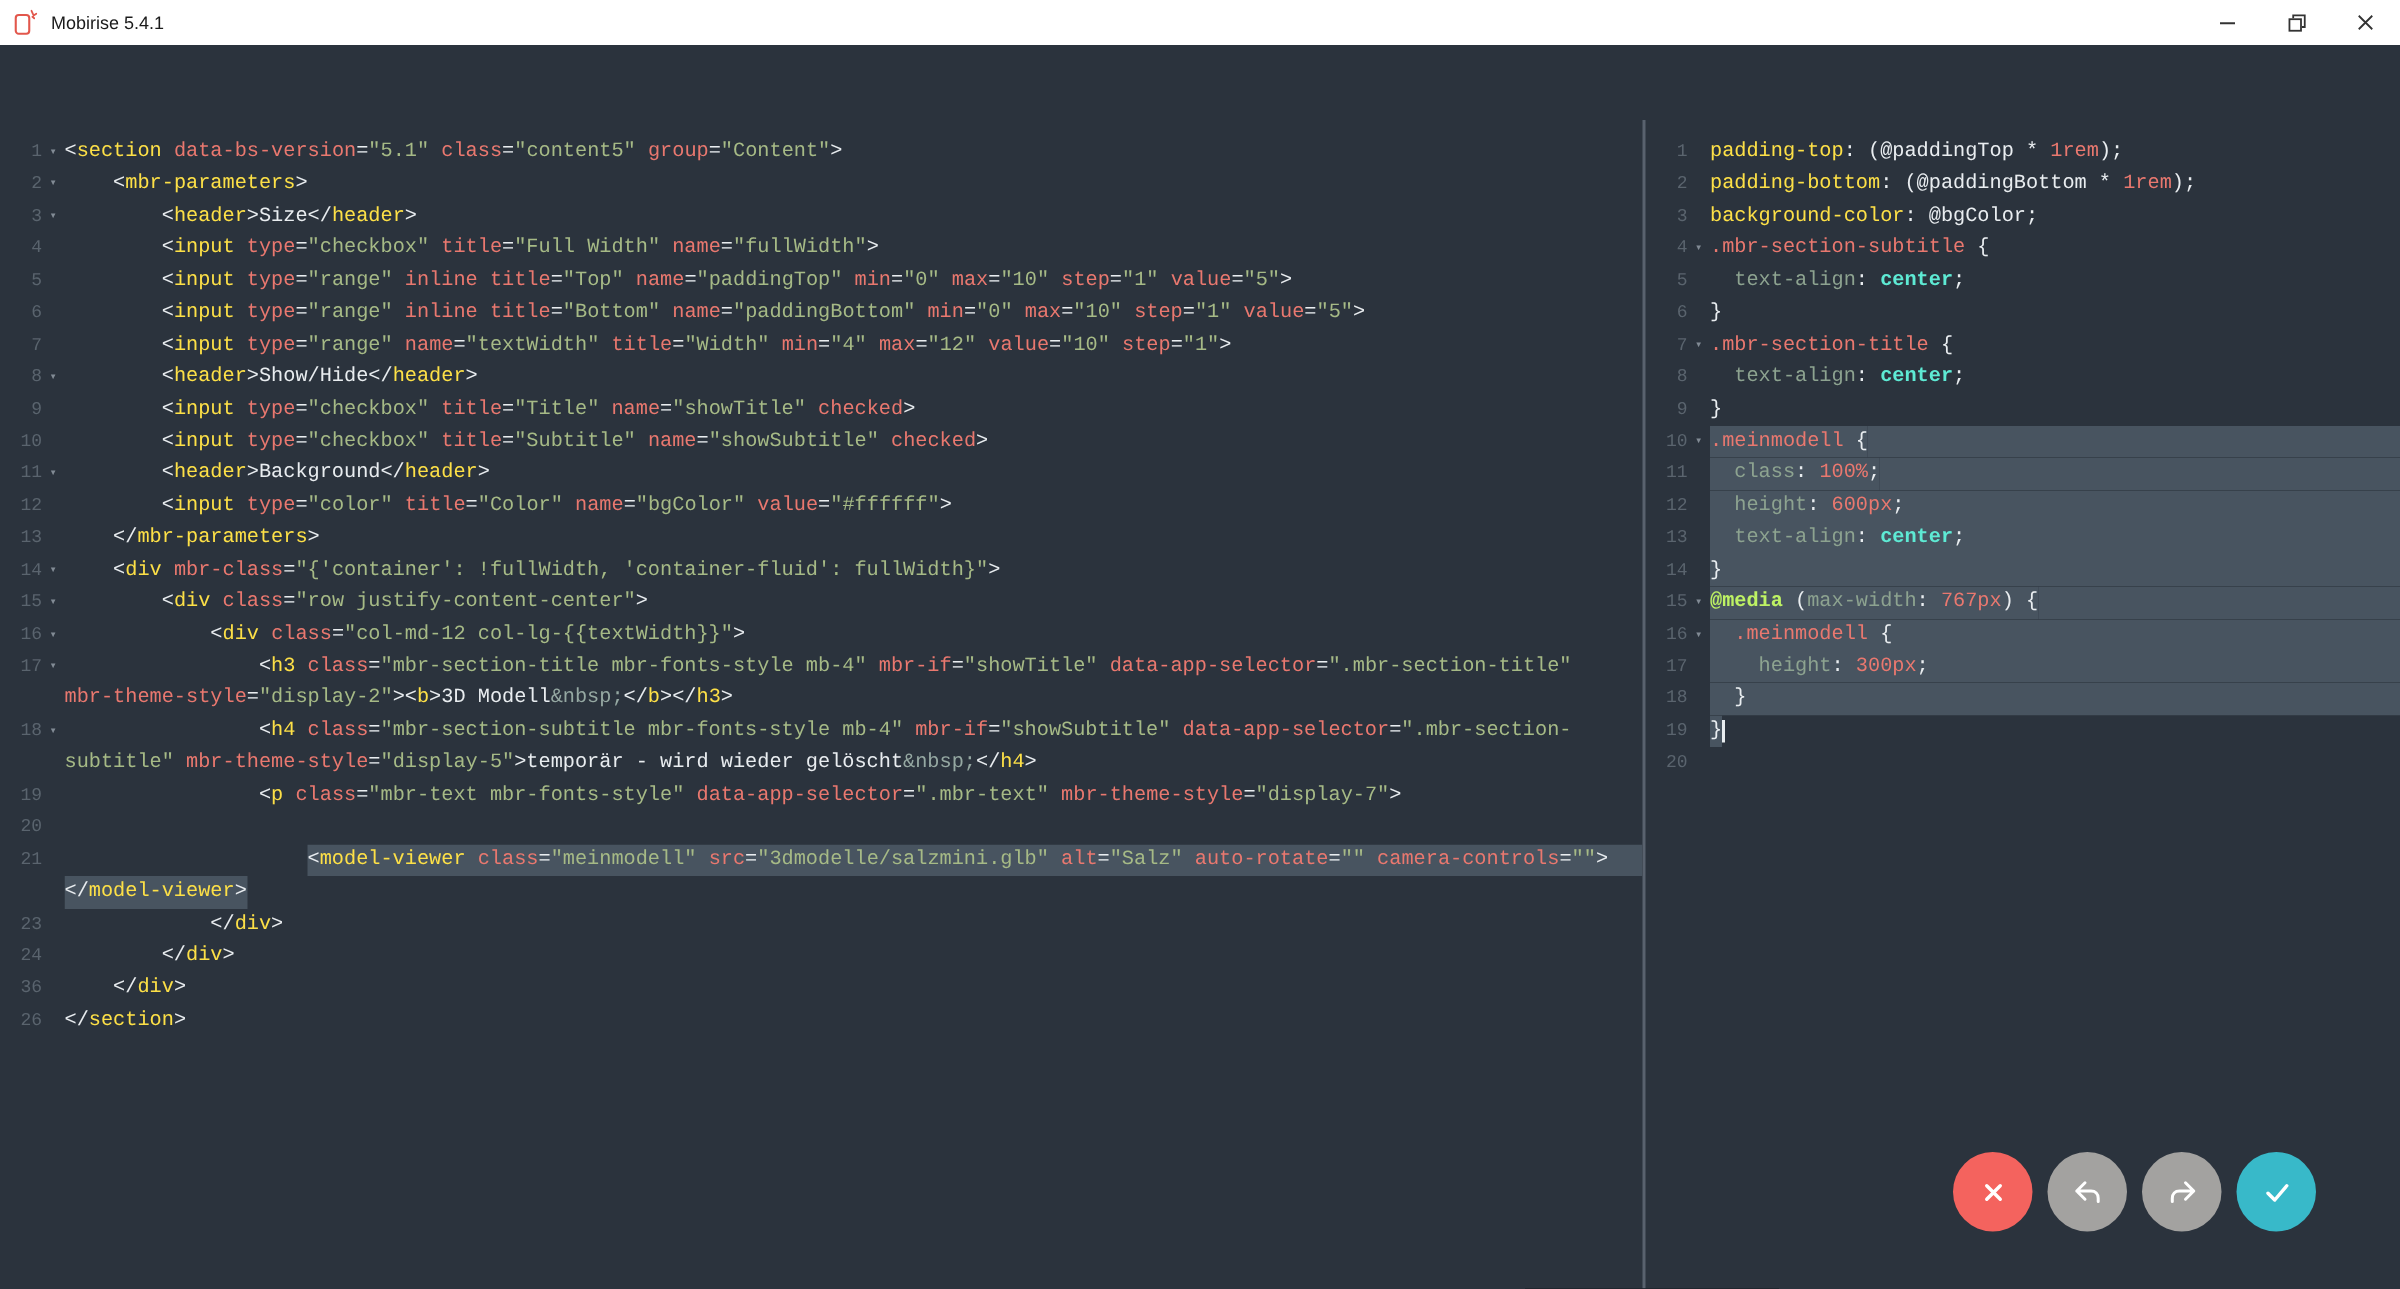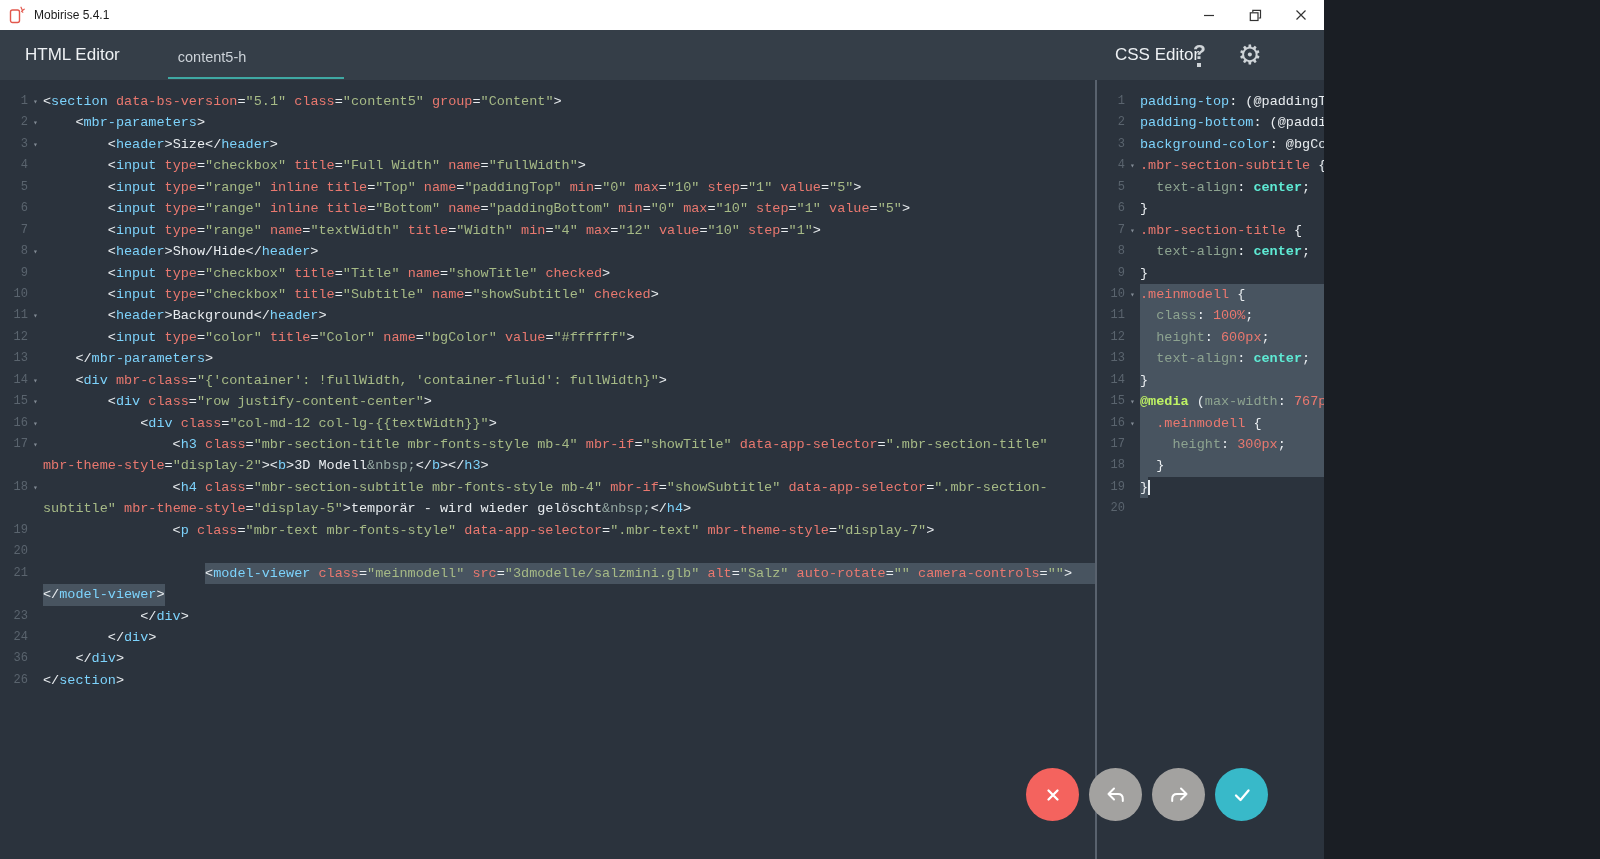--- a/index.html
+++ b/index.html
@@ -1,18 +1,18 @@
 <!DOCTYPE html>
 <html><head>
 <meta charset="utf-8">
 <style>
   * { margin:0; padding:0; box-sizing:border-box; }
   html,body { background:#1a1e24; }
   .window {
-    width:1324px; height:859px; position:relative; overflow:hidden;
+    width:1600px; height:859px; position:relative; overflow:hidden;
     background:#2b333d; font-family:"Liberation Sans", sans-serif;
   }
   
   .titlebar {
     height:30px; background:#ffffff; display:flex; align-items:center;
     color:#1b1b1b; position:relative;
   }
   .appicon { margin-left:9px; display:flex; align-items:center; }
   .apptitle { margin-left:9px; font-size:12px; color:#1b1b1b; }
   .wincontrols { position:absolute; right:0; top:0; height:30px; display:flex; }
@@ -40,21 +40,21 @@
   .pane { padding-top:11px; overflow:hidden; }
   .pane.left { width:1095px; }
   .divider { width:2px; background:#59626e; }
   .pane.right { flex:1; }
   .crow { display:flex; height:21.45px; line-height:21.45px; }
   .gut { width:28px; flex:none; text-align:right; color:#5a646e; font-size:12px; }
   .fold { width:15px; flex:none; text-align:center; color:#828b95; font-size:8px; }
   .code { flex:1; min-width:0; display:flex; white-space:pre; overflow:hidden; color:#e9edf0; }
   .tk { white-space:pre; }
   .p { color:#e9edf0; }
-  .t { color:#7dd3fc; }
+  .t { color:#fde047; }
   .a { color:#e9786f; }
   .s { color:#a6ba86; }
   .g { color:#8da390;text-align:center; }
   .v { color:#5eead4;font-weight:bold; }
   .e { color:#95a8a2; }
   .b { color:#bef264; font-weight:bold; }
   .selwrap { background:#485460; }
   .selgrow { flex:1; background:#485460; }
   .cursor { width:2px; flex:none; height:15px; align-self:center; background:#e8edf0; }
   
@@ -93,32 +93,20 @@
         </svg>
       </div>
       <div class="winbtn">
         <svg width="12" height="12" viewBox="0 0 12 12">
             <path d="M1.5 1.5 L10.5 10.5 M10.5 1.5 L1.5 10.5" stroke="#333" stroke-width="1.2" fill="none"></path>
           </svg>
       </div>
     </div>
   </div>
 
-  <div class="edheader">
-    <span class="pane-title left">HTML Editor</span>
-    <div class="tab">content5-h</div>
-    <span class="pane-title right">CSS Editor</span>
-    <div class="hdr-icons">
-      <div class="help-ic">
-        <span class="qm">?</span>
-        <span class="dot"></span>
-      </div>
-      <div class="gear-ic">⚙</div>
-    </div>
-  </div>
 
   <div class="editor">
     <div class="pane left">
       <div>
           <div class="crow">
             <span class="gut">1</span>
             <span class="fold">▾</span>
             <span class="code"><span class="tk p">&lt;</span><span class="tk t">section</span><span class="tk p"> </span><span class="tk a">data-bs-version</span><span class="tk p">=</span><span class="tk s">"5.1"</span><span class="tk p"> </span><span class="tk a">class</span><span class="tk p">=</span><span class="tk s">"content5"</span><span class="tk p"> </span><span class="tk a">group</span><span class="tk p">=</span><span class="tk s">"Content"</span><span class="tk p">&gt;</span></span>
           </div>
           <div class="crow">

